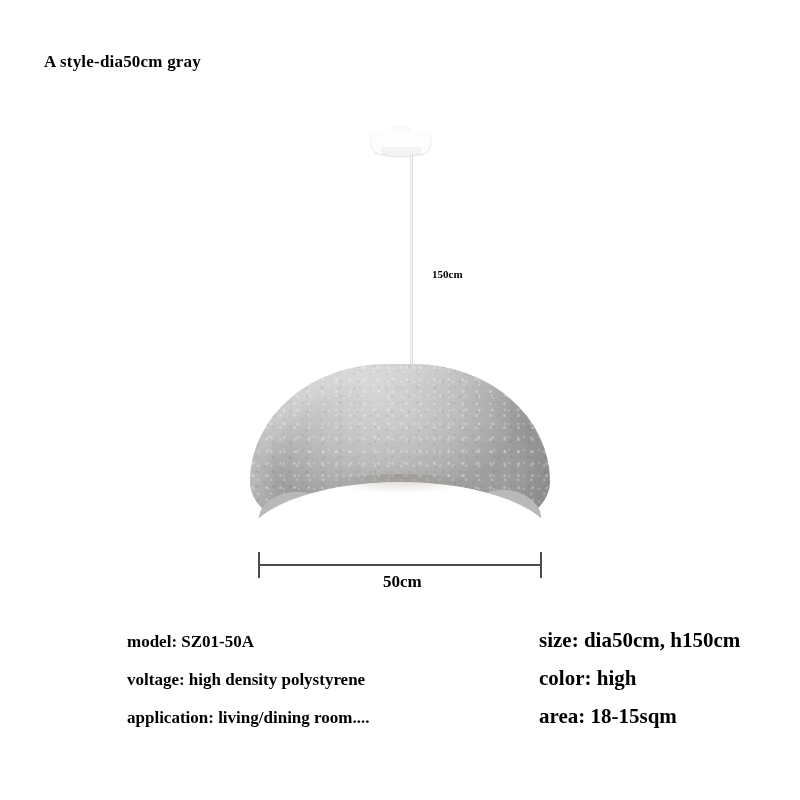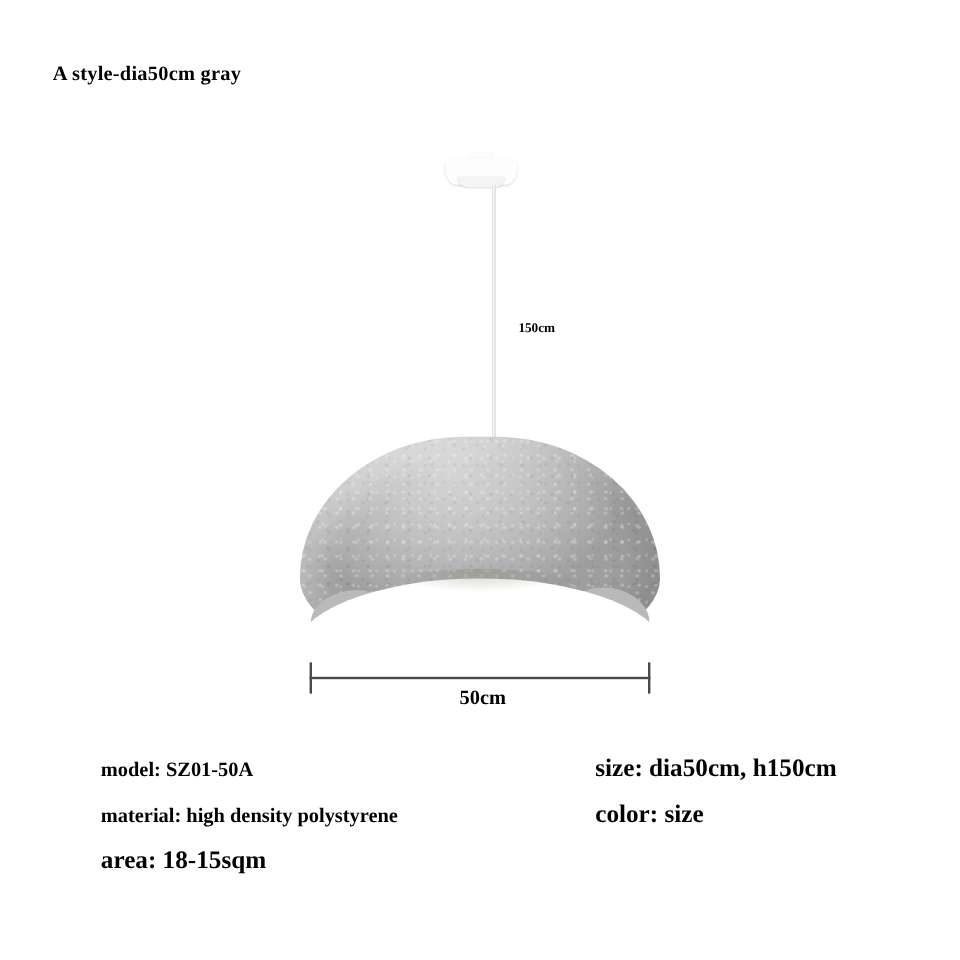--- a/index.html
+++ b/index.html
@@ -223,20 +223,21 @@
   .spec-row {
     display: flex;
     align-items: baseline;
     height: 38px;
   }
   .spec-left {
     width: 412px;
     font-size: 17px;
     font-weight: bold;
     white-space: nowrap;
+    margin-left: 43px;
   }
   .spec-right {
     font-size: 21px;
     font-weight: bold;
     white-space: nowrap;
   }
 </style>
 </head>
 <body>
 
@@ -270,21 +271,22 @@
     <div class="dim-line"></div>
     <div class="dim-label">50cm</div>
   </div>
 
   <div class="specs">
     <div class="spec-row">
       <div class="spec-left">model: SZ01-50A</div>
       <div class="spec-right">size: dia50cm, h150cm</div>
     </div>
     <div class="spec-row">
-      <div class="spec-left">material: high density polystyrene</div>
-      <div class="spec-right">color: size</div>
+      <div class="spec-left">voltage: high density polystyrene</div>
+      <div class="spec-right">color: high</div>
     </div>
     <div class="spec-row">
+      <div class="spec-left">application: living/dining room....</div>
       <div class="spec-right"> area: 18-15sqm</div>
     </div>
   </div>
 
 </div>
 
 </body></html>

